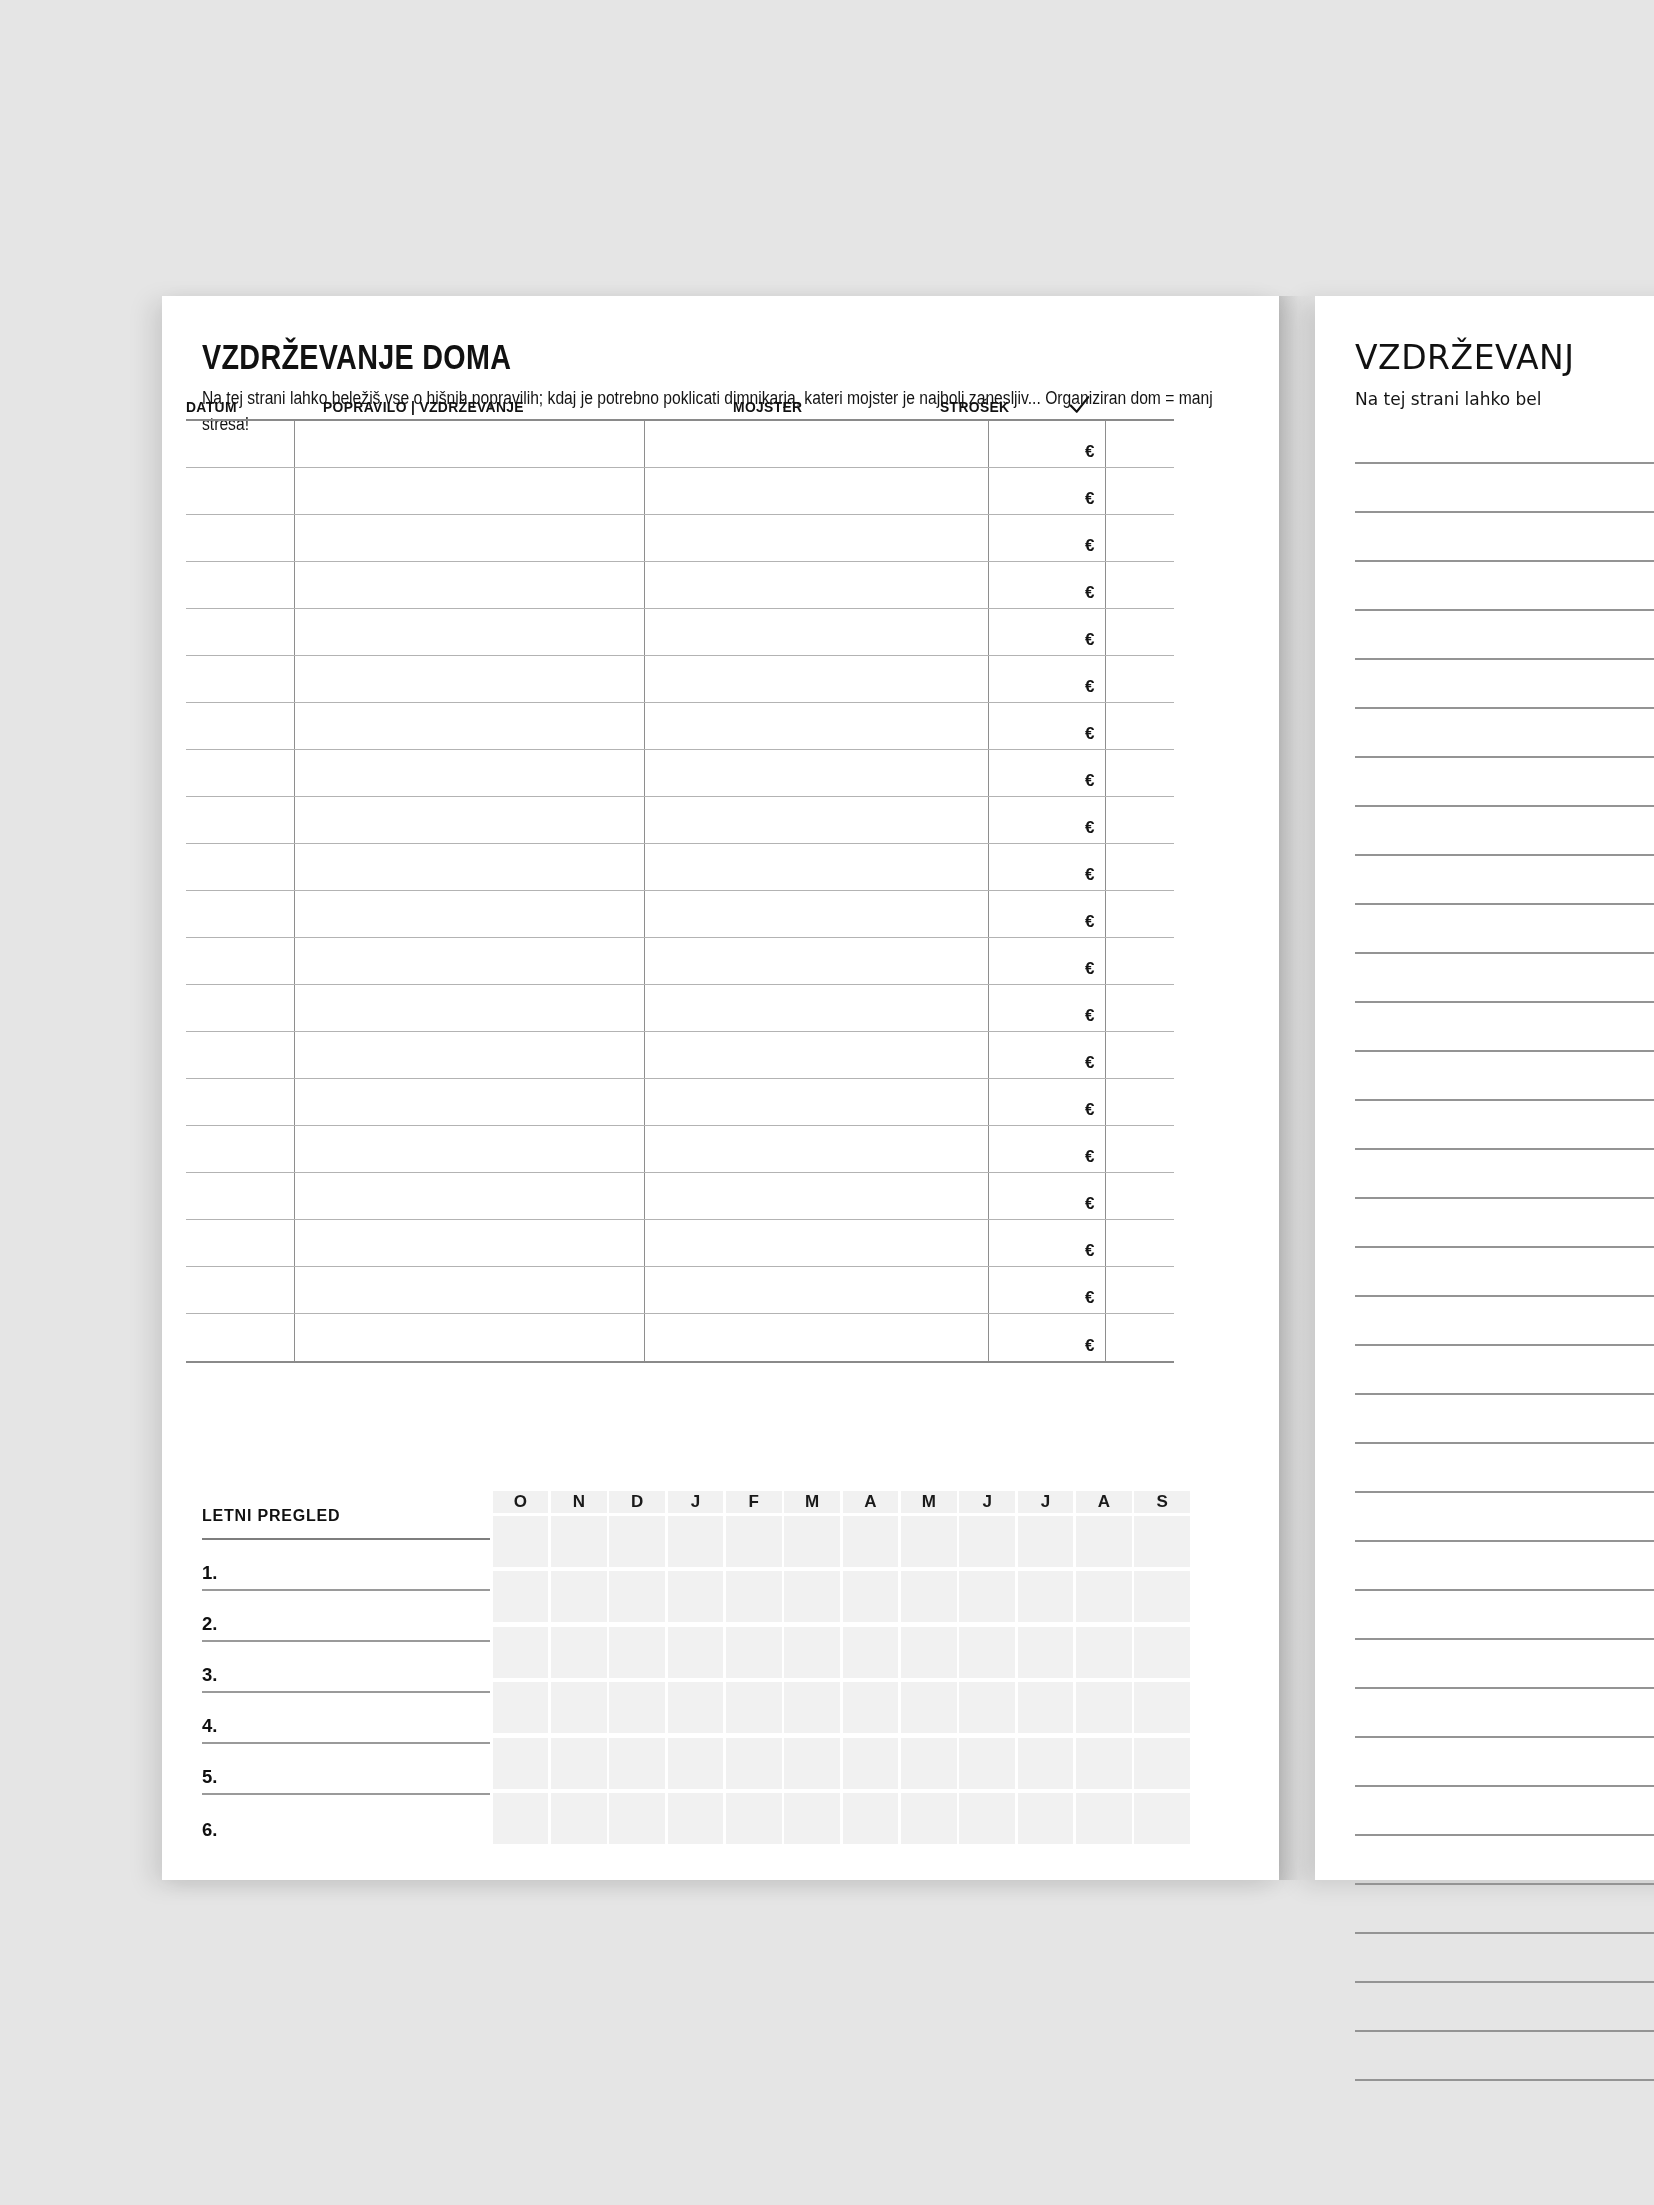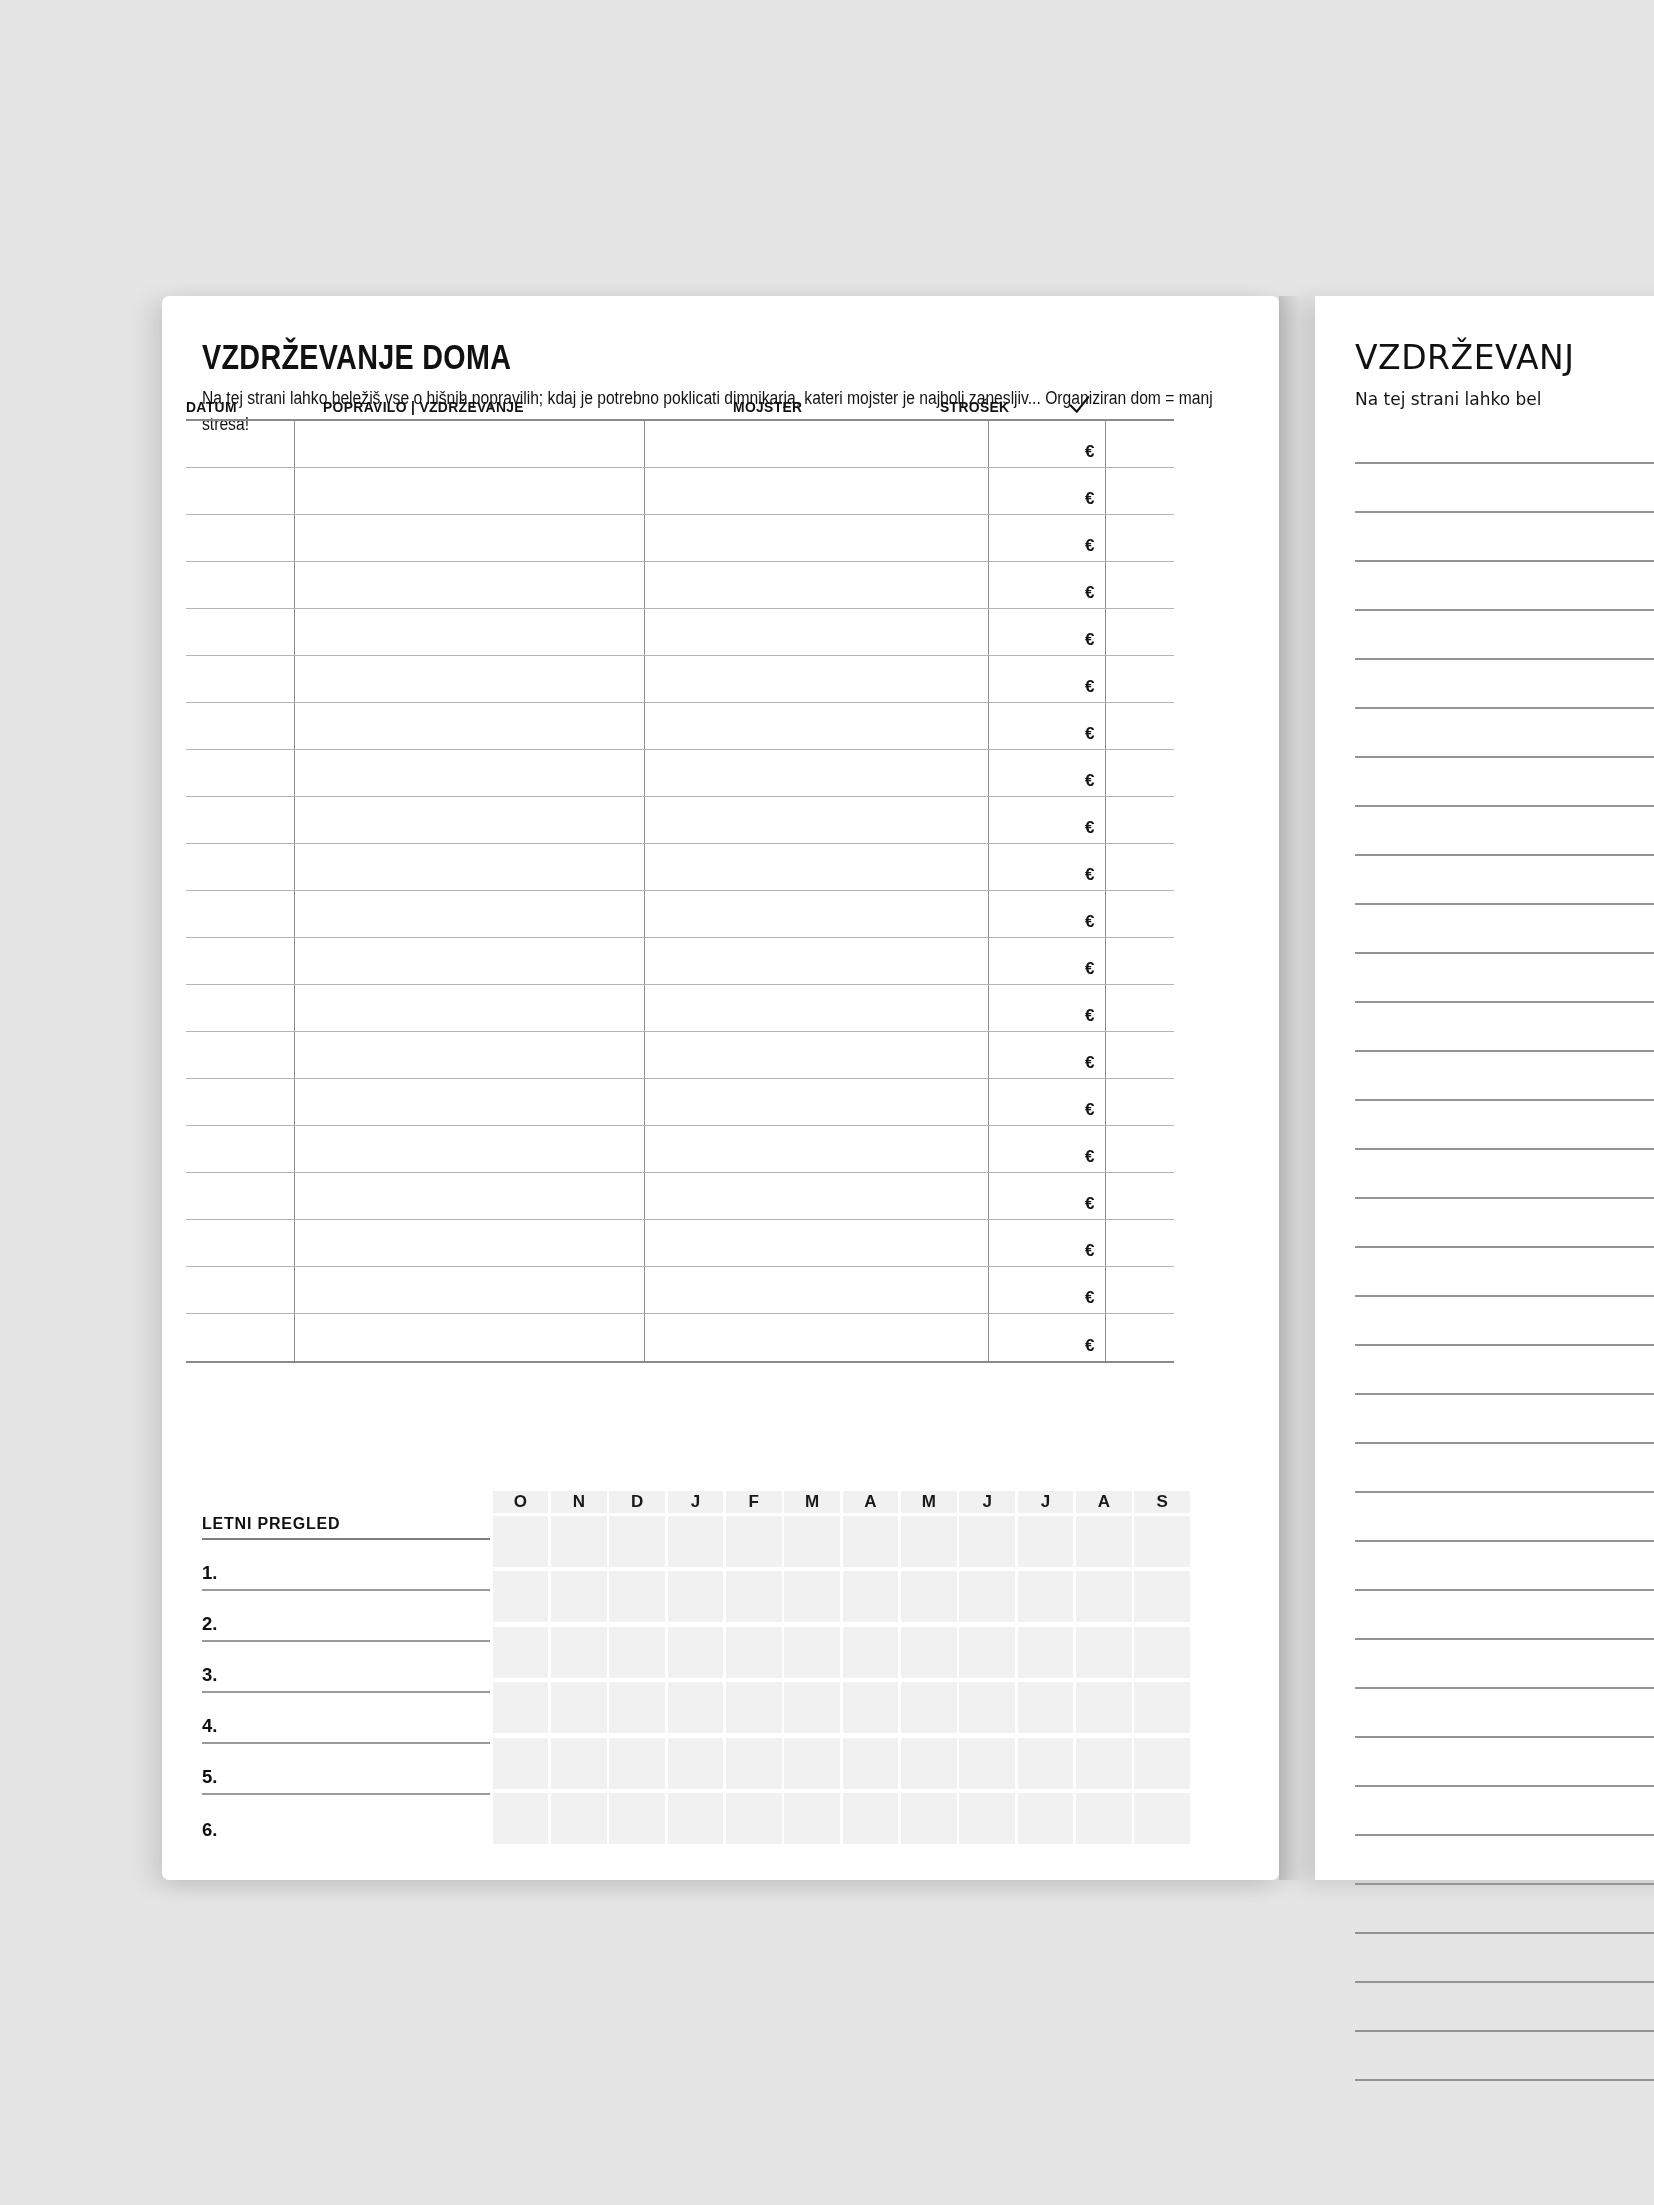--- a/index.html
+++ b/index.html
@@ -23,21 +23,20 @@
     position: absolute;
     background: #ffffff;
   }
 
   #page-left {
     left: 162px;
     top: 296px;
     width: 1117px;
     height: 1584px;
     box-shadow: -12.4px 5.3px 23px rgba(0,0,0,0.10), 8.8px 5.3px 19.4px rgba(0,0,0,0.08);
-    border-radius: 7px;
   }
 
   #page-right {
     left: 1315px;
     top: 296px;
     width: 459px;   
     height: 1584px;
     box-shadow: -14px 5.3px 23px rgba(0,0,0,0.12);
   }
 
@@ -161,21 +160,21 @@
     width: 988px;
     display: flex;
   }
 
   .yr-left { width: 288px; }
 
   .yr-label-row {
     height: 49px;
     display: flex;
     align-items: flex-end;
-    padding-bottom: 5px;
+    padding-bottom: 13px;
     border-bottom: 2.2px solid #7e7e7e;
   }
   .yr-label-row span {
     font-size: 16px;
     font-weight: 700;
     letter-spacing: 0.8px;
     color: #111111;
   }
 
   .yr-item-row {

